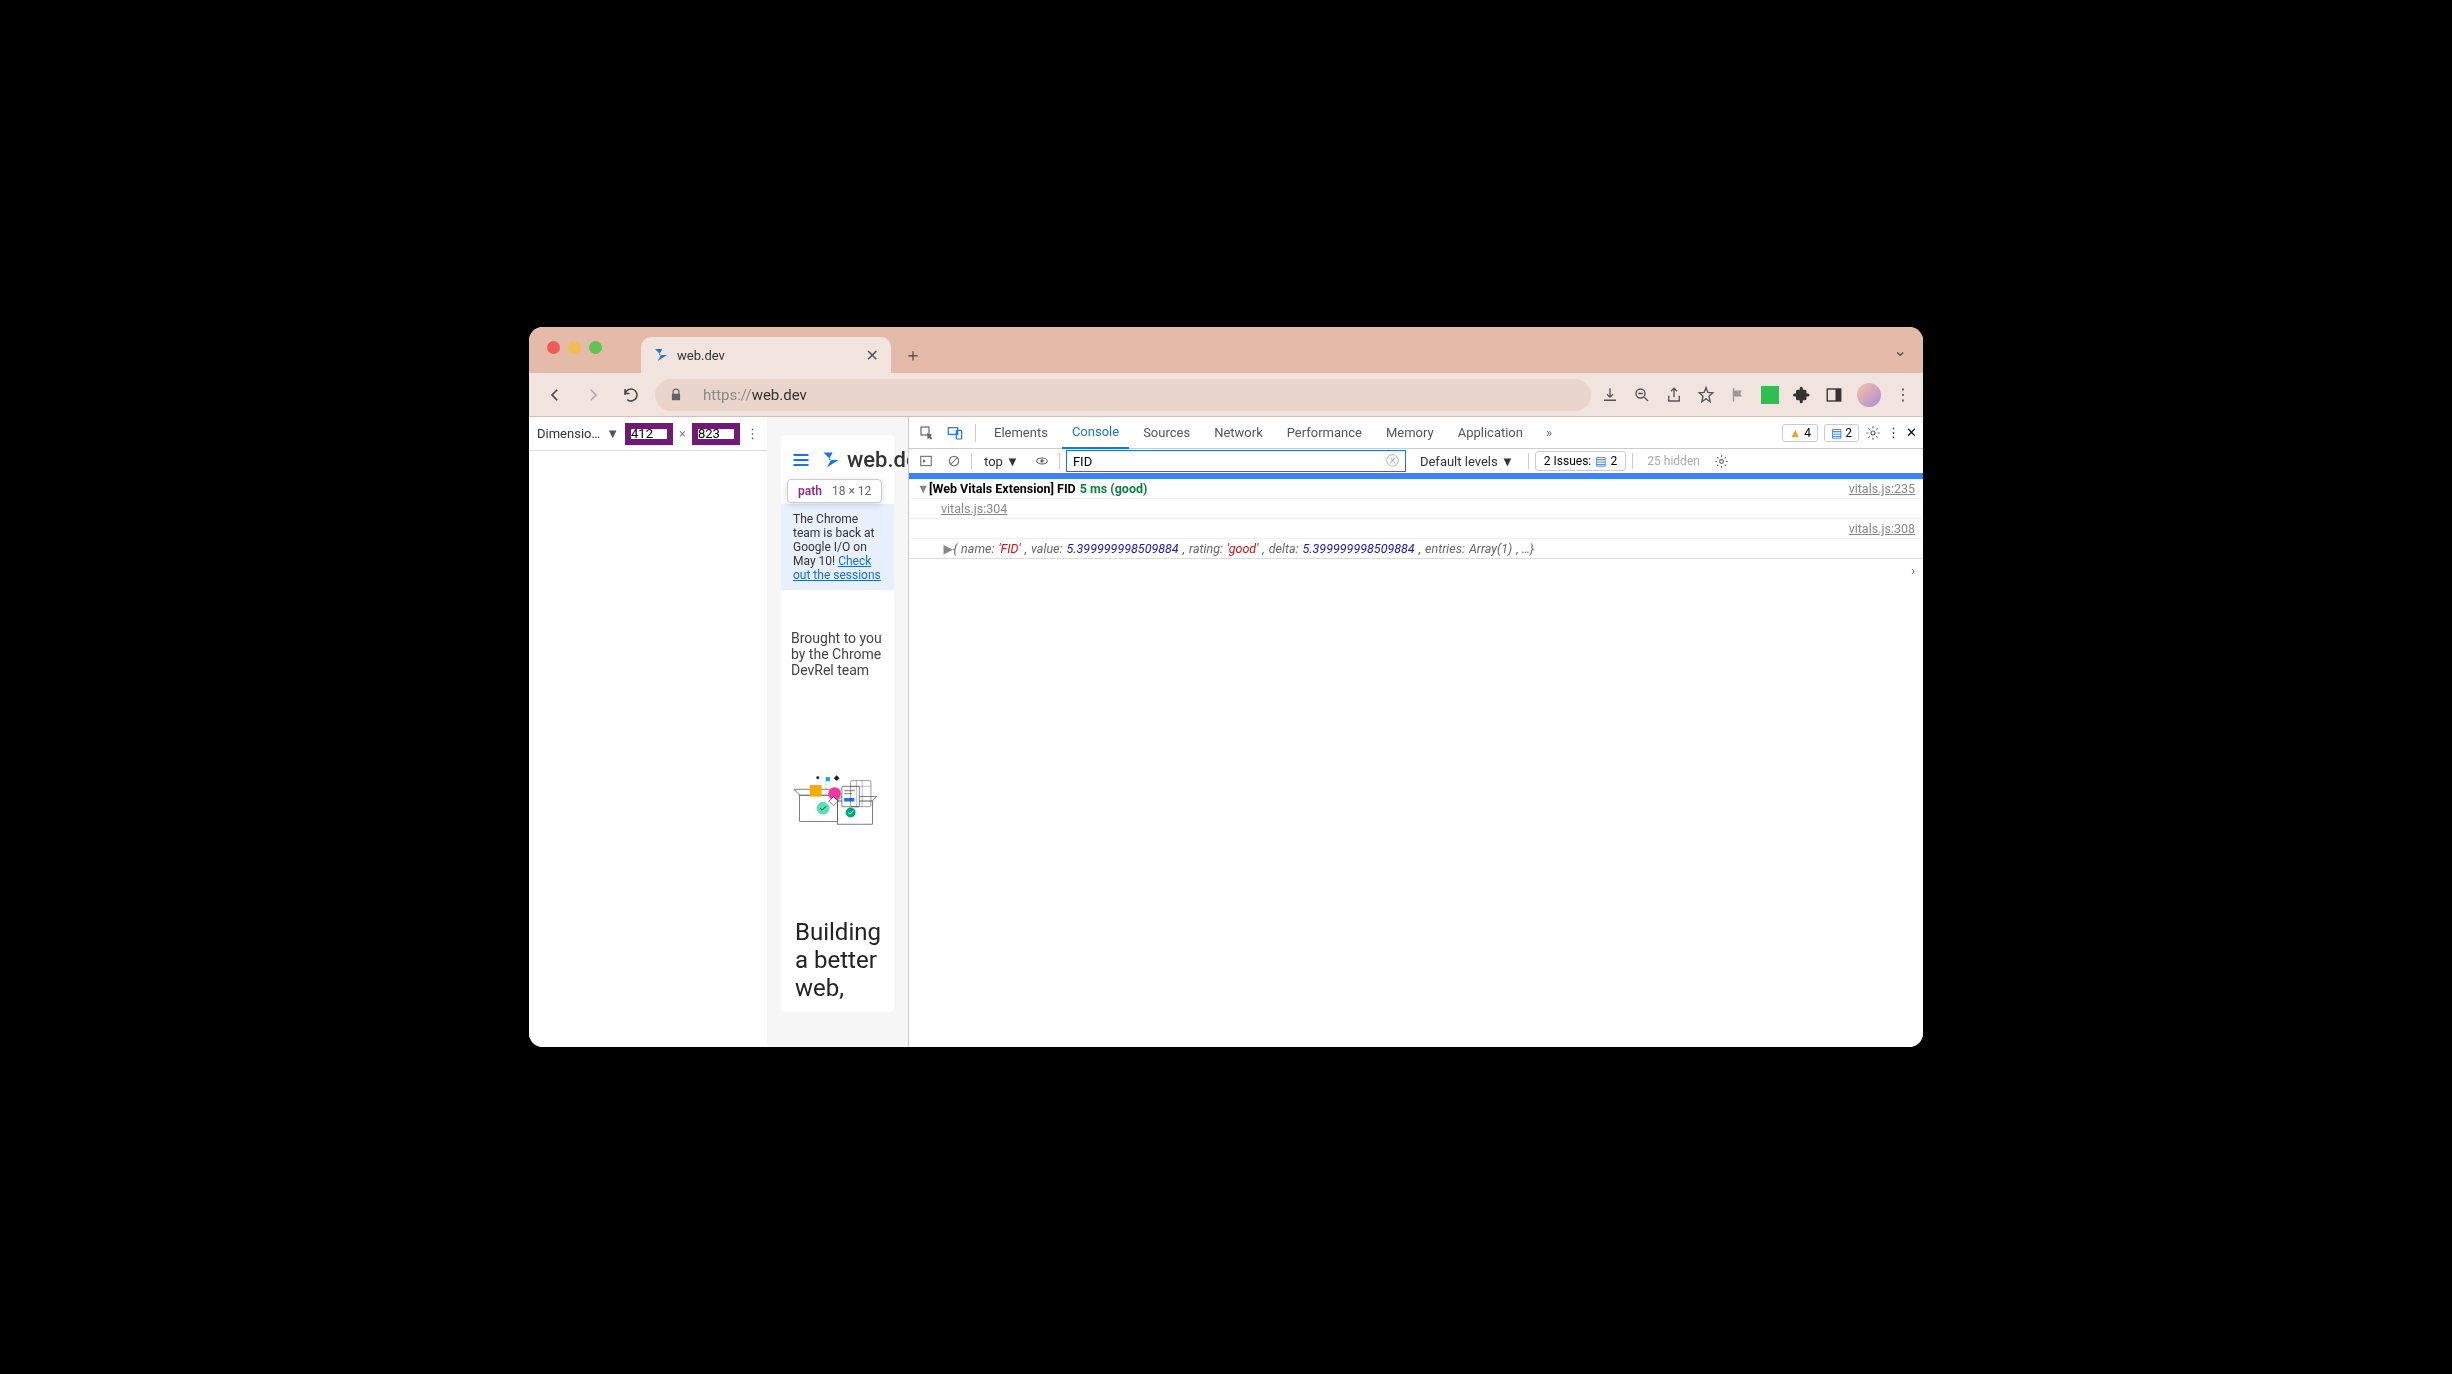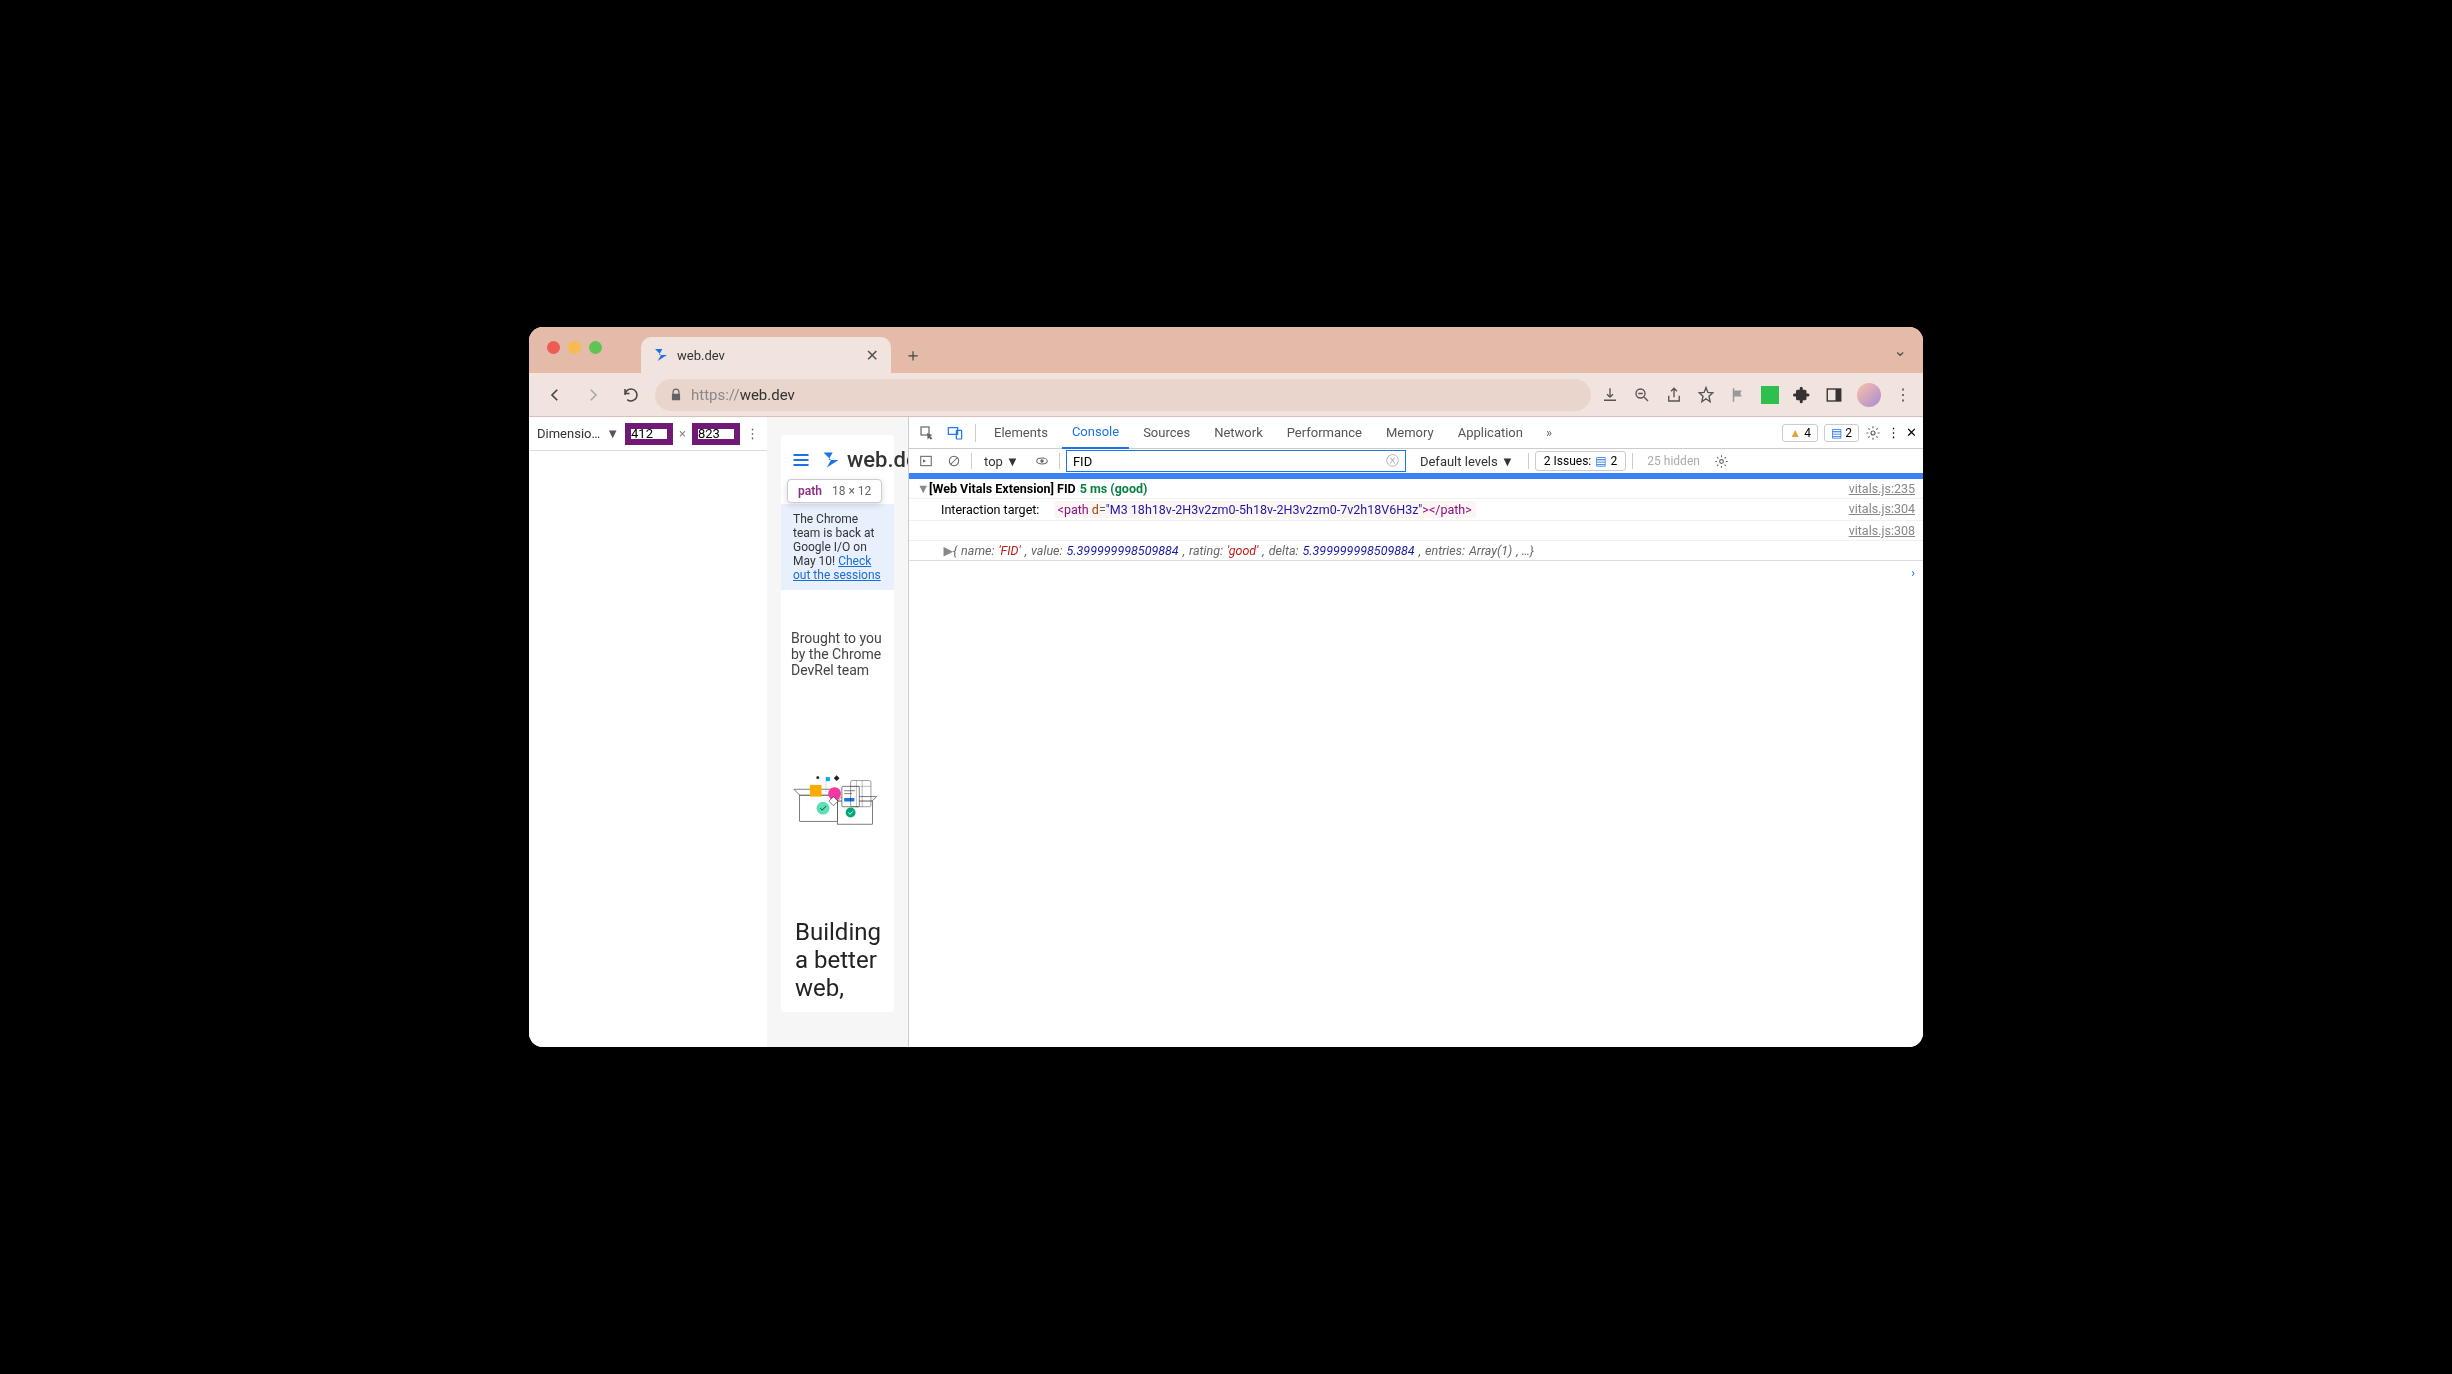--- a/index.html
+++ b/index.html
@@ -17,21 +17,21 @@
 .tab .favicon { color: #1a73e8; font-weight: bold; }
 .tab .title { font-size: 13px; color: #333; flex: 1; }
 .tab .close { font-size: 16px; color: #555; cursor: pointer; }
 .newtab { width: 28px; height: 28px; display: flex; align-items: center; justify-content: center; font-size: 18px; color: #444; margin-left: 8px; margin-bottom: 4px; cursor: pointer; }
 .tab-chevron { position: absolute; right: 16px; top: 14px; color: #555; }
 
 
 .toolbar { background: #f1e3dd; height: 44px; display: flex; align-items: center; padding: 0 12px; gap: 10px; border-bottom: 1px solid #d4c0b8; }
 .nav-btn { width: 28px; height: 28px; display: flex; align-items: center; justify-content: center; color: #555; cursor: pointer; border-radius: 50%; }
 .nav-btn.disabled { color: #aaa; }
-.urlbar { flex: 1; background: #e9d5cc; border-radius: 20px; height: 32px; display: flex; align-items: center; padding: 0 14px; gap: 8px; text-align: right; }
+.urlbar { flex: 1; background: #e9d5cc; border-radius: 20px; height: 32px; display: flex; align-items: center; padding: 0 14px; gap: 20px; text-align: right; }
 .urlbar .lock { color: #5f6368; }
 .urlbar .url { font-size: 15px; color: #333; }
 .urlbar .url .proto { color: #888; }
 .toolbar-icons { display: flex; gap: 14px; align-items: center; }
 .toolbar-icons > * { color: #555; cursor: pointer; }
 .ext-square { width: 18px; height: 18px; background: #2ebf4f; }
 .avatar { width: 24px; height: 24px; border-radius: 50%; background: linear-gradient(135deg,#fbc2a5,#a78bd8); }
 
 
 .main { flex: 1; display: flex; overflow: hidden; }
@@ -360,27 +360,20 @@
       <div class="console-body">
         <div class="log-row">
           <span class="caret">▼</span>
           <div class="content">
             <span class="k-bold">[Web Vitals Extension] FID</span>
             <span class="k-green k-bold">5 ms (good)</span>
           </div>
           <span class="src">vitals.js:235</span>
         </div>
         <div class="log-row" style="padding-left:32px">
-          <div class="content">
-            <span>Interaction target:</span>&nbsp;&nbsp;
-            <span class="dom-pill">
-              <span class="k-tag">&lt;<span>path</span></span>
-              <span class="k-attr">d</span><span class="k-grey">=</span><span class="k-val">"M3 18h18v-2H3v2zm0-5h18v-2H3v2zm0-7v2h18V6H3z"</span><span class="k-tag">&gt;&lt;/<span>path</span>&gt;</span>
-            </span>
-          </div>
           <span class="src">vitals.js:304</span>
         </div>
         <div class="log-row" style="padding-left:32px;justify-content:flex-end">
           <span class="src">vitals.js:308</span>
         </div>
         <div class="log-row" style="padding-left:32px;border-bottom:1px solid #ddd">
           <span class="caret">▶</span>
           <div class="content k-italic">
             <span>{</span>
               <span>name:</span> 

